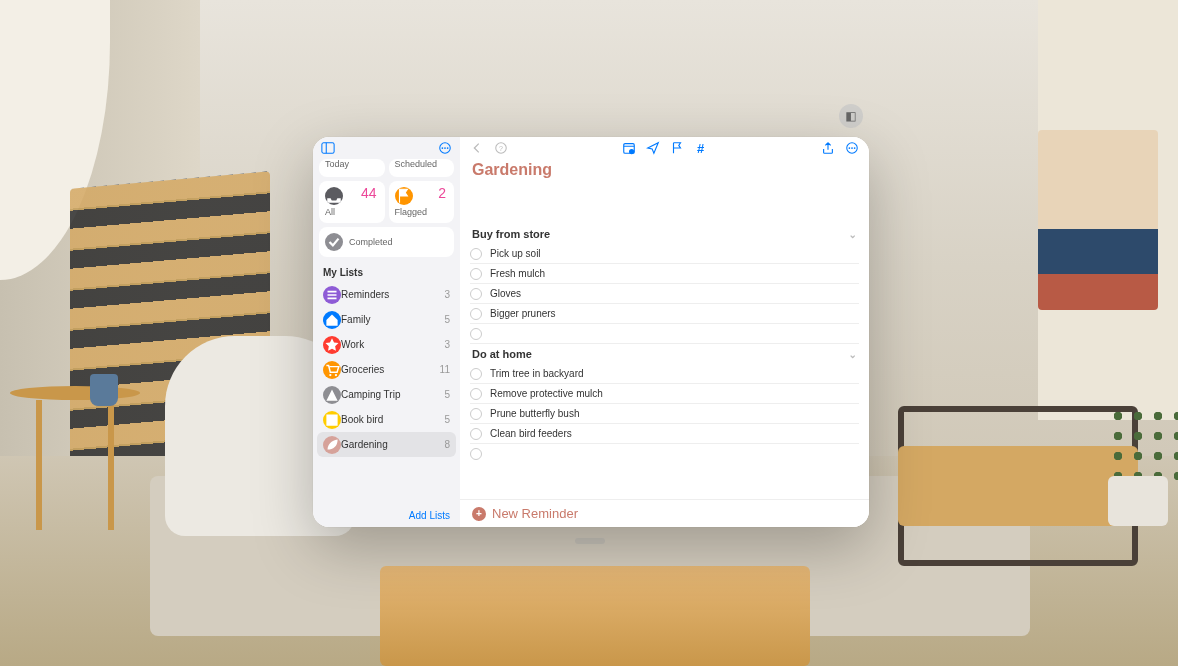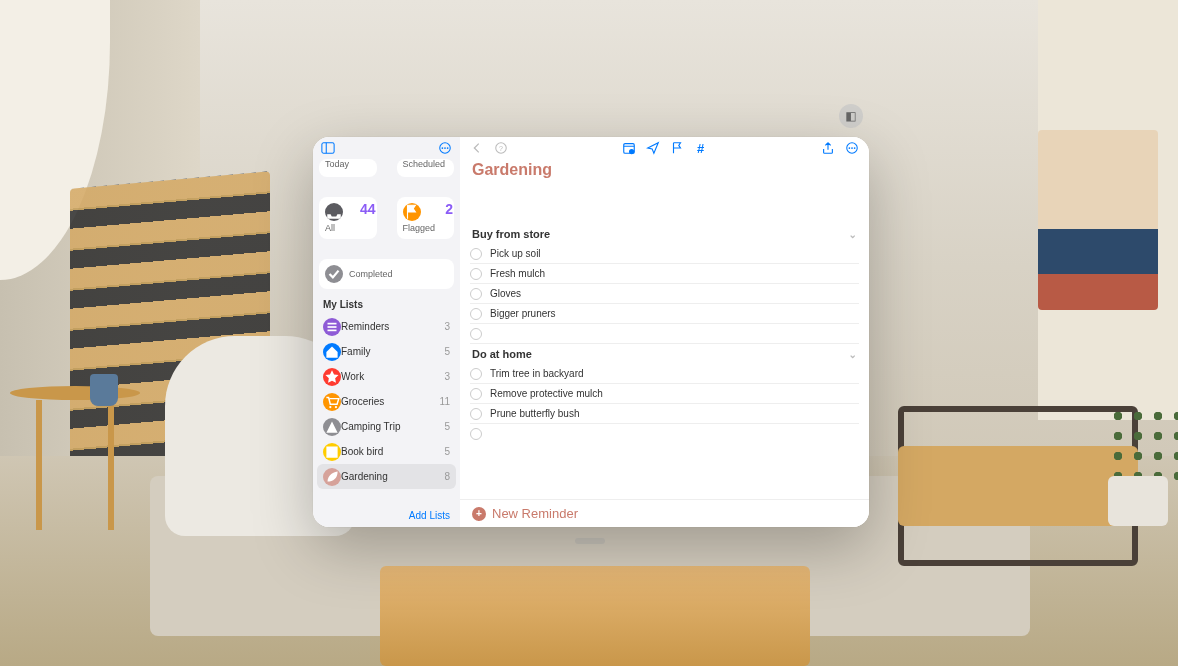--- a/index.html
+++ b/index.html
@@ -40,24 +40,24 @@
   .window {
     position:absolute; left:313px; top:137px; width:556px; height:390px;
     background:rgba(252,252,253,.96); border-radius:16px;
     box-shadow:0 20px 60px rgba(0,0,0,.25), 0 0 0 .5px rgba(0,0,0,.05);
     display:flex; overflow:hidden;
     backdrop-filter: blur(20px);
   }
   .sidebar { width:147px; background:rgba(242,242,245,.9); display:flex; flex-direction:column; font-size:10px;}
   .sidebar-toolbar{height:22px;display:flex;align-items:center;justify-content:space-between;padding:0 8px;}
   .tb-icon{width:14px;height:14px;display:flex;align-items:center;justify-content:center;color:#007aff;}
-  .smart-grid{display:grid;grid-template-columns:1fr 1fr;gap:20px;padding:0 6px 6px;}
+  .smart-grid{display:grid;grid-template-columns:1fr 1fr;gap:4px;padding:0 6px 6px;}
   .smart-card{background:#fff;border-radius:8px;padding:6px;display:flex;flex-direction:column;gap:2px;position:relative;min-height:38px;}
   .smart-icon{width:18px;height:18px;border-radius:50%;display:flex;align-items:center;justify-content:center;color:#fff;}
-  .smart-count{position:absolute;right:1px;top:4px;font-size:14px;font-weight:700;color:#8b5cf6;}
+  .smart-count{position:absolute;right:8px;top:4px;font-size:14px;font-weight:400;color:#ec4899;}
   .smart-label{font-size:9px;color:#666;}
   .smart-wide{grid-column:1/3;}
   .section-h{font-size:10px;font-weight:700;color:#333;padding:4px 10px 4px;}
   .lists{flex:1;overflow:auto;}
   .list-row{display:flex;align-items:center;padding:4px 10px;height:25px;cursor:pointer;}
   .list-row.sel{background:#e3e3e6;border-radius:6px;margin:0 4px;padding:4px 6px;}
   .list-icon{width:18px;height:18px;border-radius:50%;display:flex;align-items:center;justify-content:center;color:#fff;flex-shrink:0;}
   .list-name{flex:1;color:#333;font-size:10px;}
   .list-count{color:#999;font-size:10px;}
   .sidebar-footer{padding:4px 10px 6px;text-align:right;}
@@ -324,20 +324,24 @@
         <div class="task">
           <div class="radio"></div>
           <span>Remove protective mulch</span>
         </div>
         <div class="task">
           <div class="radio"></div>
           <span>Prune butterfly bush</span>
         </div>
         <div class="task">
           <div class="radio"></div>
+          <span>Clean bird feeders</span>
+        </div>
+        <div class="task">
+          <div class="radio"></div>
           <span></span>
         </div>
       </div>
     <div class="main-footer">
       <div class="plus-circ">+</div>
       <span class="new-rem">New Reminder</span>
     </div>
   </div>
 </div>
 

